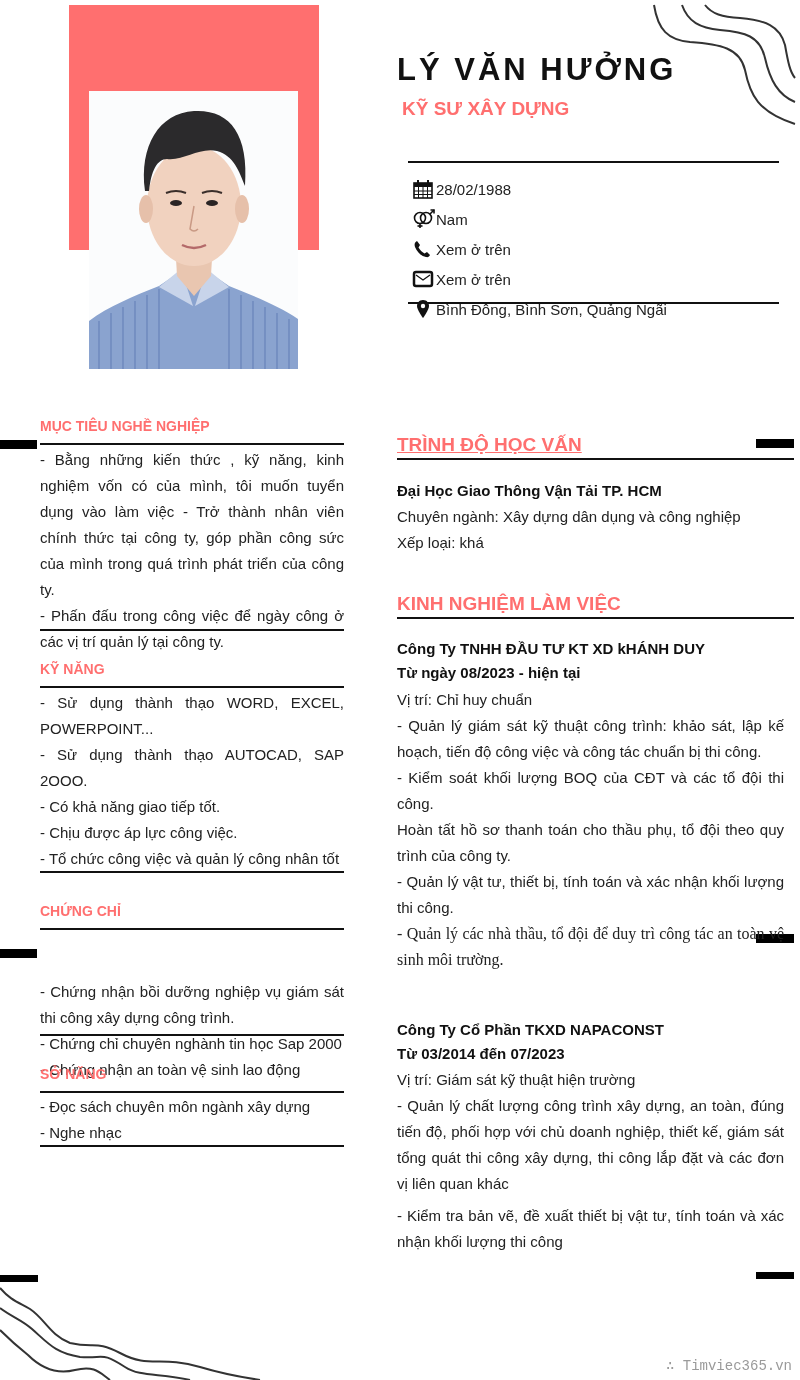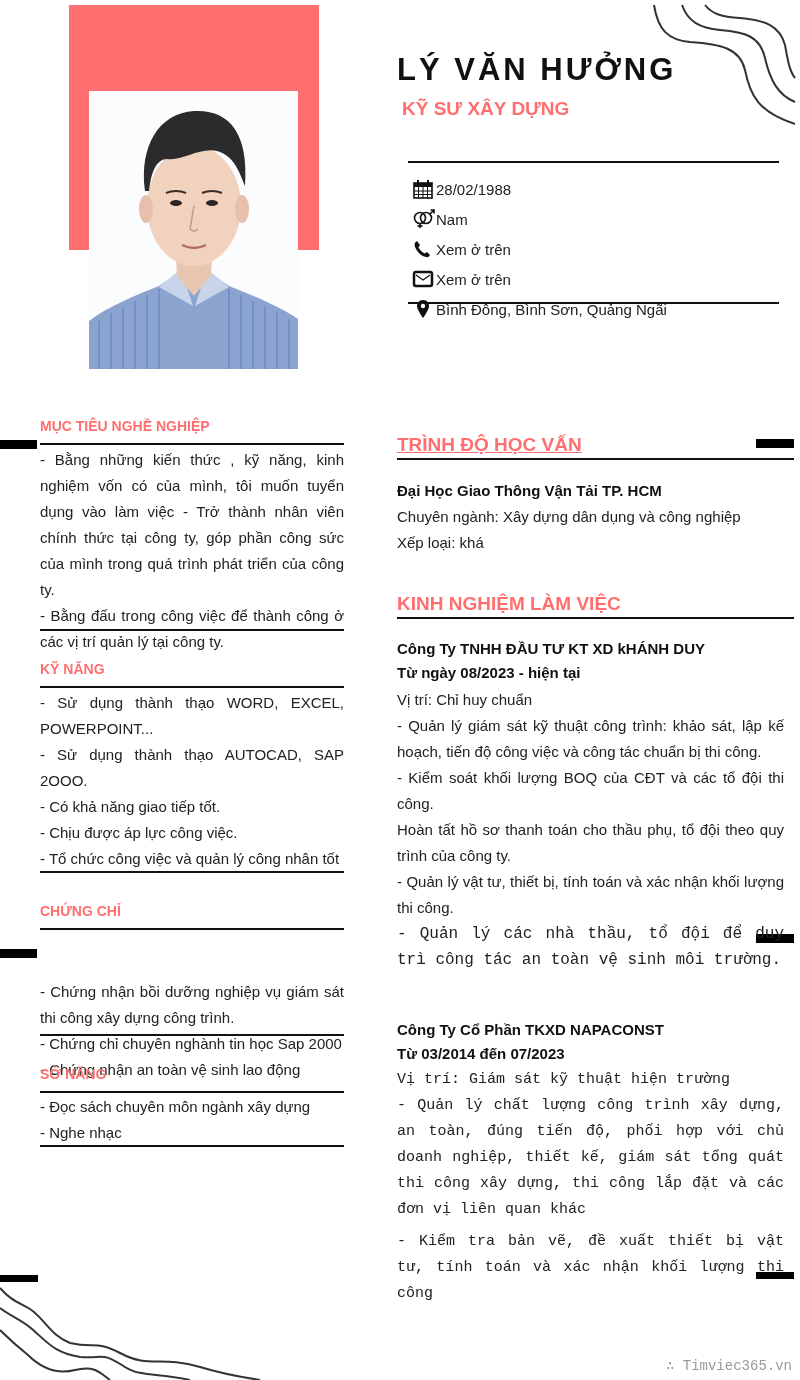--- a/index.html
+++ b/index.html
@@ -23,21 +23,21 @@
     .rule { position: absolute; height: 2px; background: #111111; }
     .marker { position: absolute; height: 9px; background: #000000; }
 
     .para { position: absolute; font-size: 15px; line-height: 26px; color: #222; text-align: justify; }
     .para .line { display: block; }
 
     .left-col { left: 40px; width: 304px; }
     .right-col { left: 397px; width: 387px; }
 
     .bold { font-weight: bold; color: #111; }
-    .serif { font-family: Liberation Mono, monospace; font-size: 16px; }
+    .serif { font-family: Liberation Serif, serif; font-size: 16px; }
 
     .watermark { right: 8px; bottom: 6px; font-family: "Liberation Mono", monospace; font-size: 14px; color: #9a9a9a; white-space: nowrap; }
   </style>
 </head>
 <body>
 
 <svg class="abs" style="left:640px;top:0;" width="160" height="130" viewBox="0 0 160 130">
   <path d="M14,5 C18,30 28,40 50,42 C80,44 100,48 105,70 C110,95 118,112 155,124" fill="none" stroke="#333" stroke-width="2"></path>
   <path d="M42,5 C48,22 60,28 80,30 C105,32 120,36 125,58 C130,80 138,95 155,102" fill="none" stroke="#333" stroke-width="2"></path>
   <path d="M65,5 C72,14 82,17 100,18 C125,20 140,26 145,45 C148,62 150,72 155,78" fill="none" stroke="#333" stroke-width="2"></path>
@@ -158,21 +158,21 @@
         </svg>
     </span>
     <span>Bình Đông, Bình Sơn, Quảng Ngãi</span>
   </div>
 </div>
 
 <div class="sec-title" style="left:40px;top:418px;">MỤC TIÊU NGHỀ NGHIỆP</div>
 <div class="rule" style="left:40px;top:443px;width:304px;"></div>
 <div class="para left-col" style="top:447px;">
   <span class="line">- Bằng những kiến thức , kỹ năng, kinh nghiệm vốn có của mình, tôi muốn tuyển dụng vào làm việc - Trở thành nhân viên chính thức tại công ty, góp phần công sức của mình trong quá trình phát triển của công ty.</span>
-  <span class="line">- Bằng đấu trong công việc để thành công ở các vị trí quản lý tại công ty.</span>
+  <span class="line">- Phấn đấu trong công việc để ngày công ở các vị trí quản lý tại công ty.</span>
 </div>
 <div class="rule" style="left:40px;top:629px;width:304px;"></div>
 
 <div class="sec-title" style="left:40px;top:661px;">KỸ NĂNG</div>
 <div class="rule" style="left:40px;top:686px;width:304px;"></div>
 <div class="para left-col" style="top:690px;">
   <span class="line">- Sử dụng thành thạo WORD, EXCEL, POWERPOINT...</span>
   <span class="line">- Sử dụng thành thạo AUTOCAD, SAP 2OOO.</span>
   <span class="line">- Có khả năng giao tiếp tốt.</span>
   <span class="line">- Chịu được áp lực công việc.</span>
@@ -218,19 +218,19 @@
   <span class="line">- Kiểm soát khối lượng BOQ của CĐT và các tổ đội thi công.</span>
   <span class="line">Hoàn tất hồ sơ thanh toán cho thầu phụ, tổ đội theo quy trình của công ty.</span>
   <span class="line">- Quản lý vật tư, thiết bị, tính toán và xác nhận khối lượng thi công.</span>
   <span class="line serif">- Quản lý các nhà thầu, tổ đội để duy trì công tác an toàn vệ sinh môi trường.</span>
 </div>
 
 <div class="para right-col" style="top:1018px;line-height:24px;text-align:left;">
   <span class="line bold">Công Ty Cổ Phần TKXD NAPACONST</span>
   <span class="line bold">Từ 03/2014 đến 07/2023</span>
 </div>
-<div class="para right-col" style="top:1067px;font-family:Liberation Mono, monospace;">
+<div class="para right-col" style="top:1067px;">
   <span class="line">Vị trí: Giám sát kỹ thuật hiện trường</span>
   <span class="line">- Quản lý chất lượng công trình xây dựng, an toàn, đúng tiến độ, phối hợp với chủ doanh nghiệp, thiết kế, giám sát tổng quát thi công xây dựng, thi công lắp đặt và các đơn vị liên quan khác</span>
   <span class="line" style="margin-top:6px;">- Kiểm tra bản vẽ, đề xuất thiết bị vật tư, tính toán và xác nhận khối lượng thi công</span>
 </div>
 
 <div class="abs watermark">∴ Timviec365.vn</div>
 
 </body></html>

